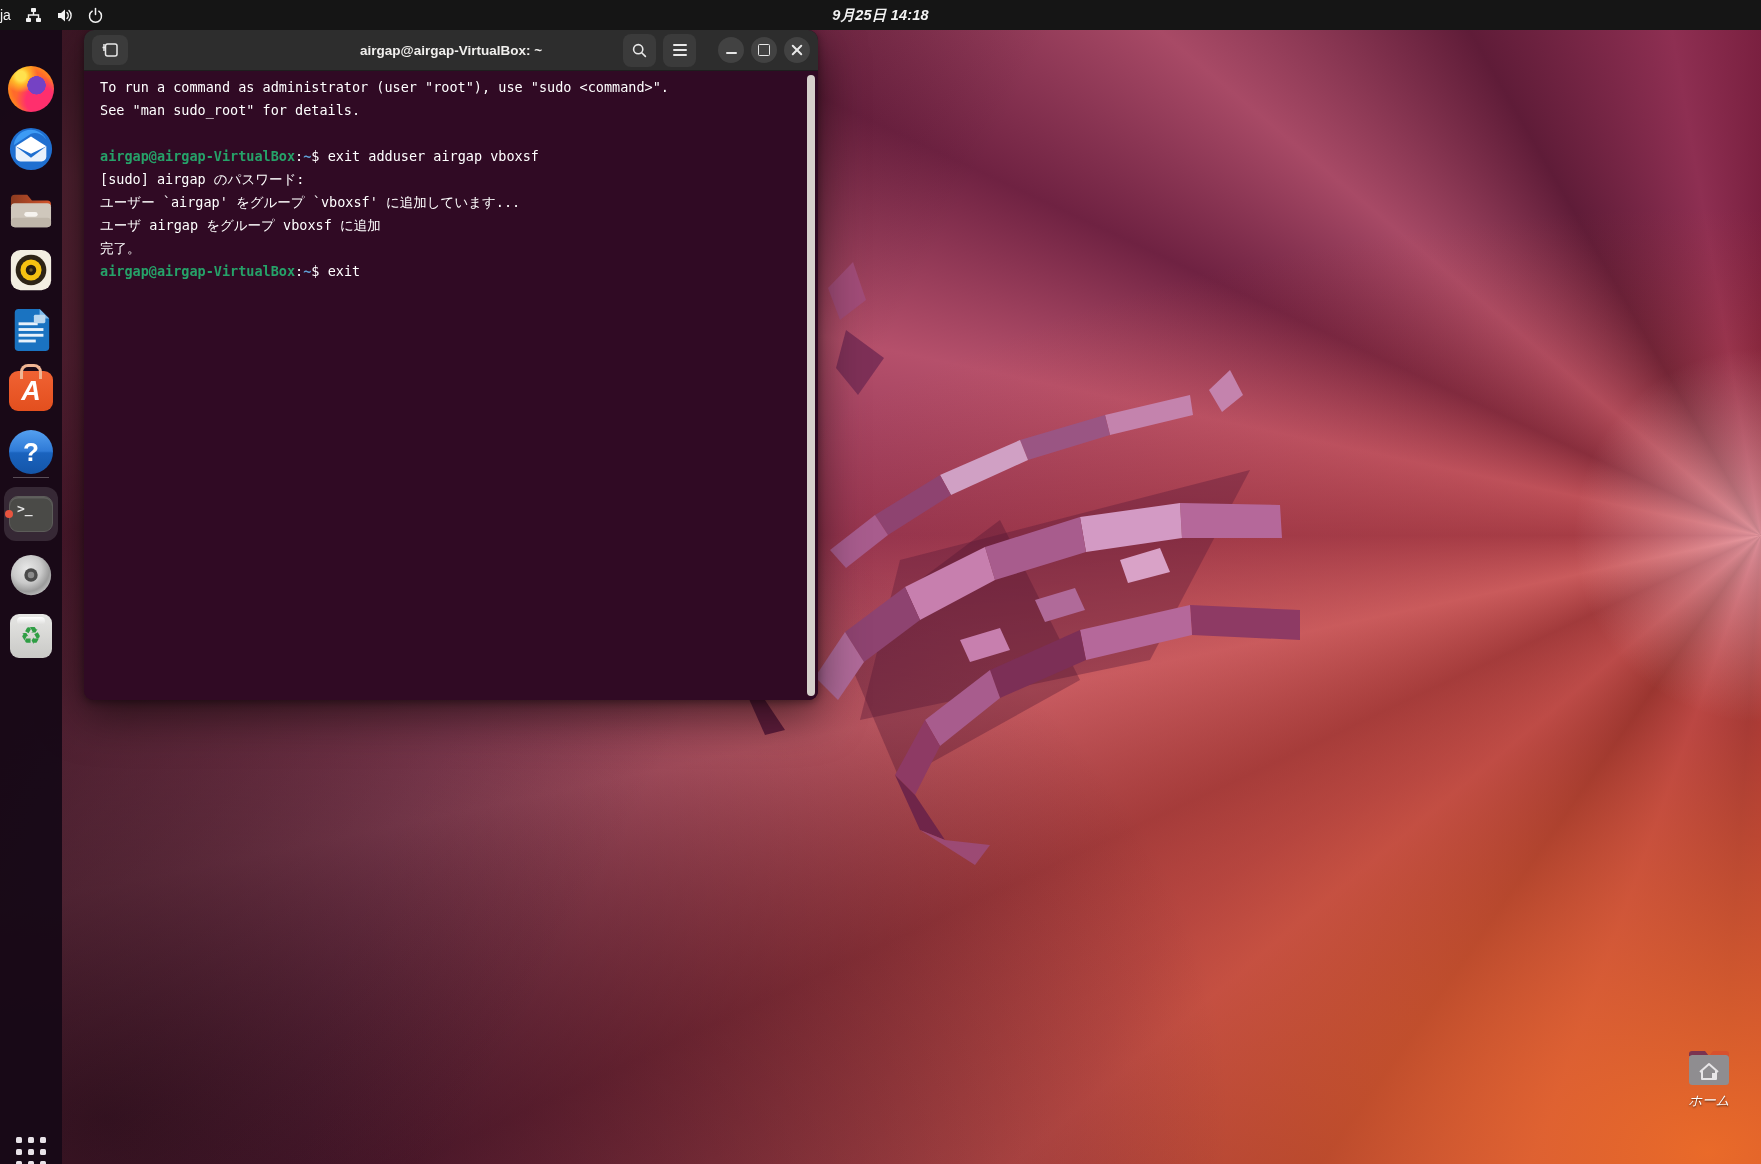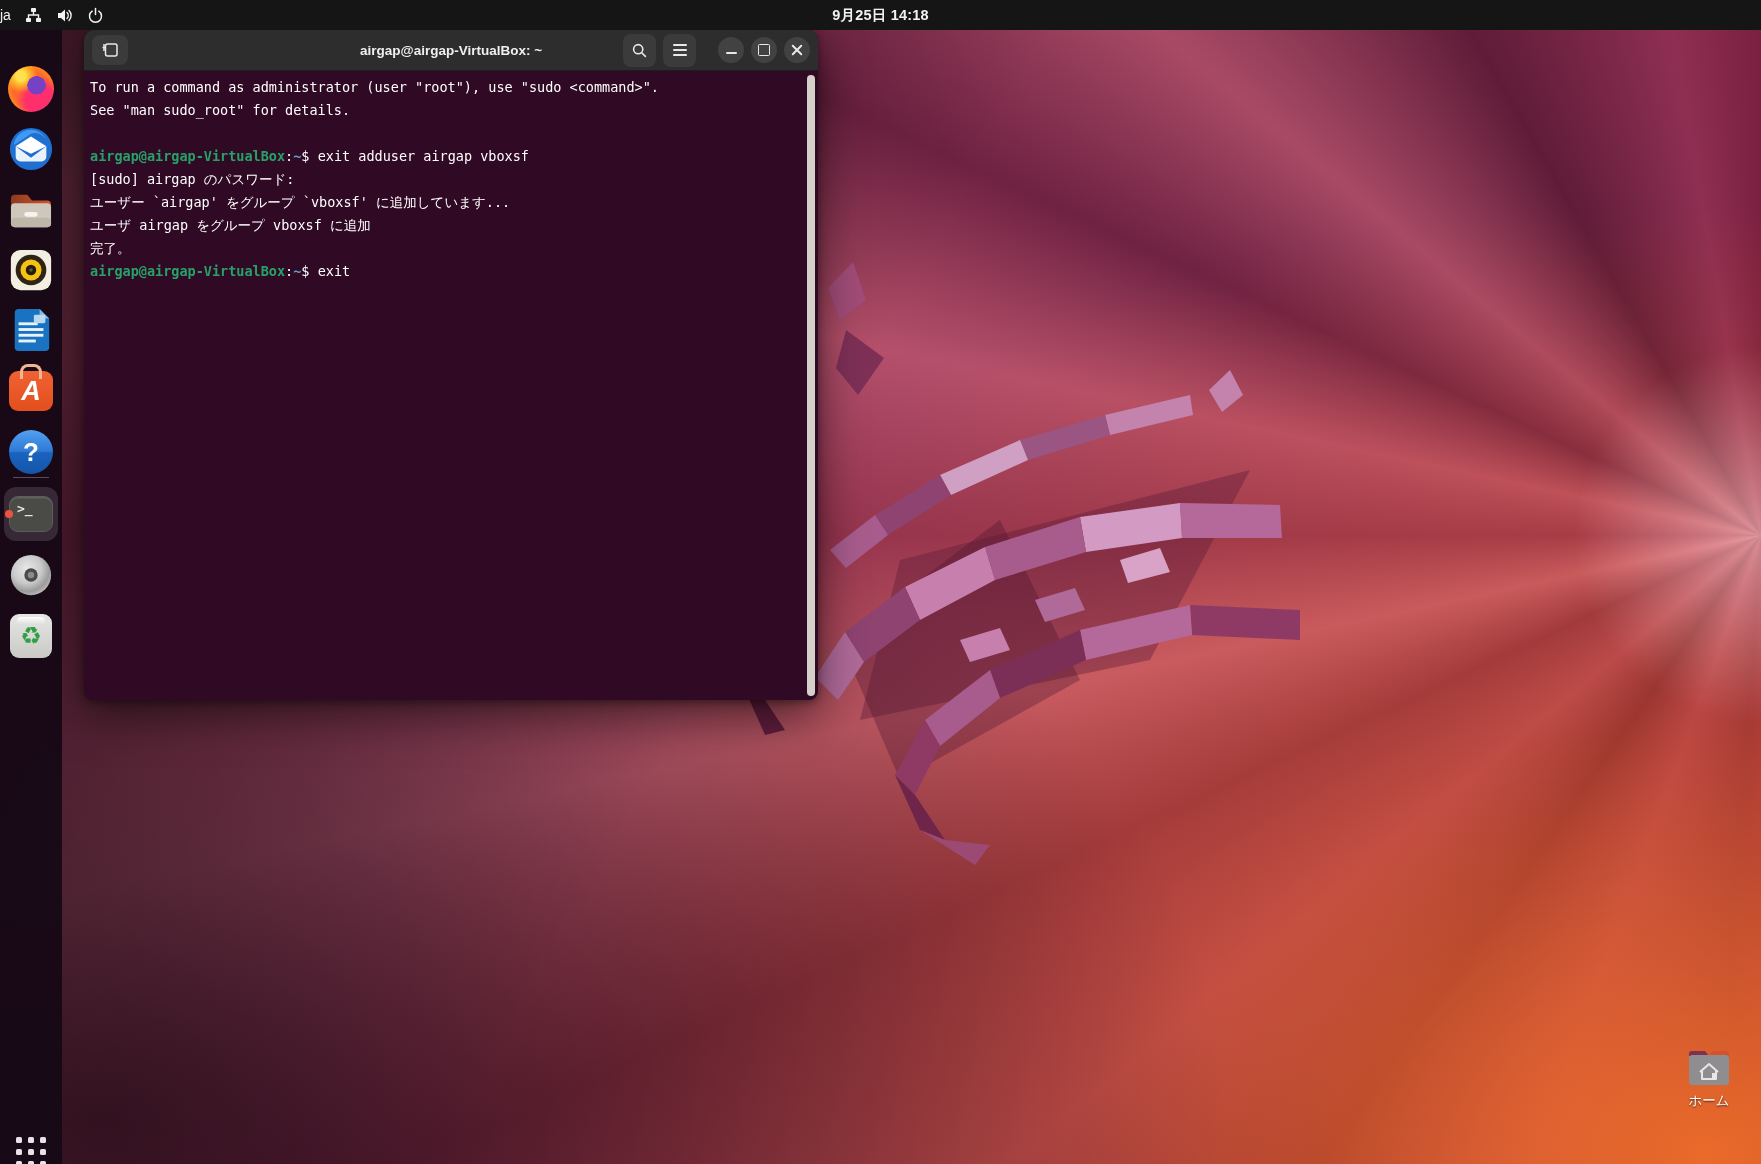--- a/index.html
+++ b/index.html
@@ -23,21 +23,21 @@
   
   #topbar{position:absolute;left:0;top:0;width:1761px;height:30px;background:#151515;
           color:#f2f2f2;display:flex;align-items:center;z-index:50;font-size:14.5px;}
   .tb-left{display:flex;align-items:center;gap:16px;padding-left:20px;flex:1;}
   .tb-activities{padding:2px 6px;border-radius:6px;}
   .tb-pill{display:flex;align-items:center;gap:7px;background:rgba(255,255,255,.15);
            border-radius:14px;padding:3px 13px;font-size:14px;}
   .mini-term{width:15px;height:13px;border:1.5px solid #efefef;border-radius:3px;position:relative;}
   .mini-term::before{content:"";position:absolute;left:2px;top:2px;width:4px;height:4px;
            border-left:1.5px solid #efefef;border-bottom:1.5px solid #efefef;transform:rotate(-135deg);}
-  .tb-clock{position:absolute;left:50%;transform:translateX(-50%);font-weight:600;letter-spacing:.2px;}
+  .tb-clock{position:absolute;left:50%;transform:translateX(-50%);font-weight:600;letter-spacing:.2px;font-style:italic;}
   .tb-right{display:flex;align-items:center;gap:14px;padding-right:8px;}
   .tb-ja{font-size:14px;}
   .tb-ico{width:17px;height:17px;display:block;}
 
   
   #dock{position:absolute;left:0;top:30px;width:62px;height:1134px;
         background:rgba(22,9,22,.94);z-index:40;}
   .dock-btn{position:absolute;left:4px;width:54px;height:54px;border-radius:12px;
             display:flex;align-items:center;justify-content:center;}
   .dock-sep{position:absolute;left:13px;top:447px;width:36px;height:1px;background:rgba(255,255,255,.28);}
@@ -96,30 +96,30 @@
   .g-min{width:11px;height:2px;background:#e8e8e8;border-radius:1px;margin-top:6px;}
   .g-max{width:10px;height:10px;border:1.7px solid #e8e8e8;border-radius:1.5px;}
   .g-close{position:relative;width:12px;height:12px;}
   .g-close::before,.g-close::after{content:"";position:absolute;left:-1px;top:5px;width:14px;height:2px;
     background:#e8e8e8;border-radius:1px;}
   .g-close::before{transform:rotate(45deg);} .g-close::after{transform:rotate(-45deg);}
   .g-menu{display:flex;flex-direction:column;gap:3.5px;}
   .g-menu i{display:block;width:14px;height:1.8px;background:#e8e8e8;border-radius:1px;}
   #term-body{position:relative;flex:1;background:#300a24;
     font-family:"DejaVu Sans Mono","Liberation Mono",monospace;font-size:13.5px;color:#ffffff;
-    padding:5px 14px 0 6px;overflow:hidden;}
+    padding:5px 14px 0 6px;overflow:hidden;margin-left:10px;}
   .tline{height:23px;line-height:23px;white-space:pre;}
   .c-fg{color:#ffffff;}
   .c-prompt{color:#26a269;font-weight:700;}
   .c-path{color:#5f9fd6;font-weight:700;}
   #term-scrollbar{position:absolute;top:4px;right:3px;bottom:4px;width:8px;
     border-radius:4px;background:#d5d0cc;}
 
   
-  #home-shortcut{position:absolute;left:1672px;top:1042px;width:74px;text-align:center;z-index:20;}
+  #home-shortcut{position:absolute;left:1672px;top:1042px;width:74px;text-align:center;z-index:20;font-style:italic;}
   #home-shortcut .lbl{margin-top:4px;color:#fff;font-size:13.5px;text-shadow:0 1px 2px rgba(0,0,0,.7);}
 </style>
 </head>
 <body>
 <div id="screen">
 
   <div id="wallpaper">
     <svg id="flow" width="1761" height="1164" viewBox="0 0 1761 1164">
 
       <polygon points="1250,470 900,560 860,720 1150,660" fill="#5c1b3a" opacity="0.40"></polygon>

